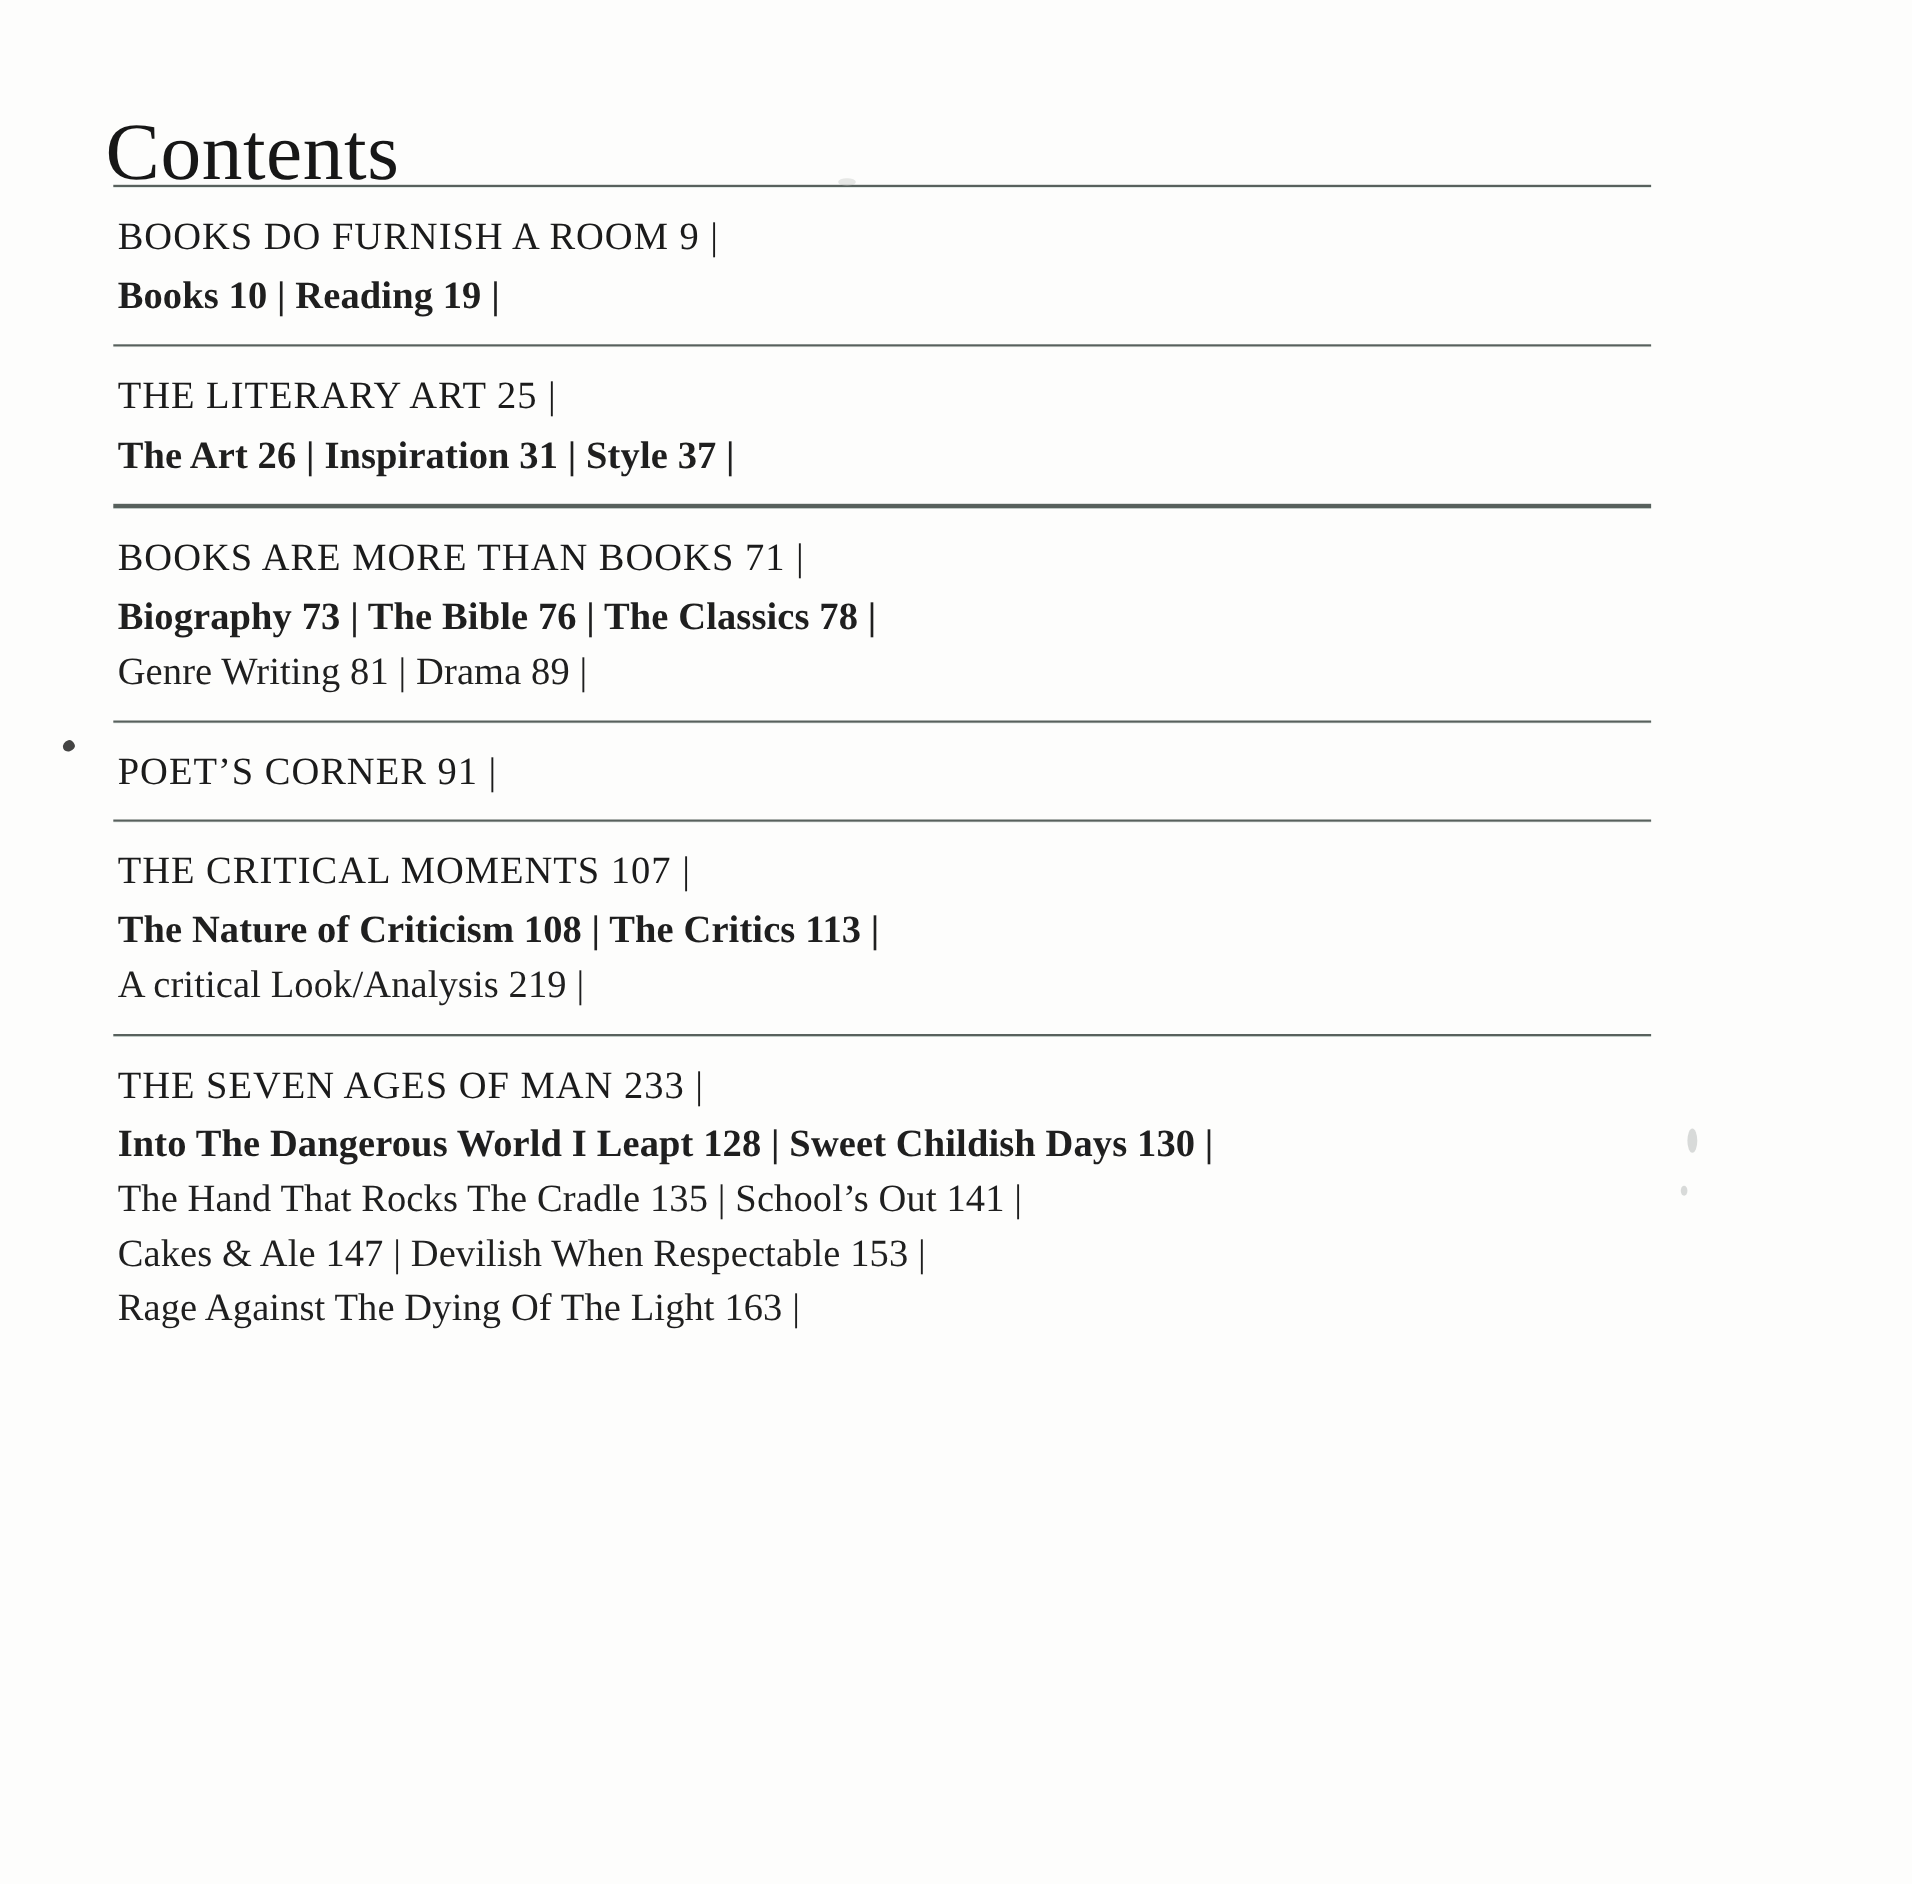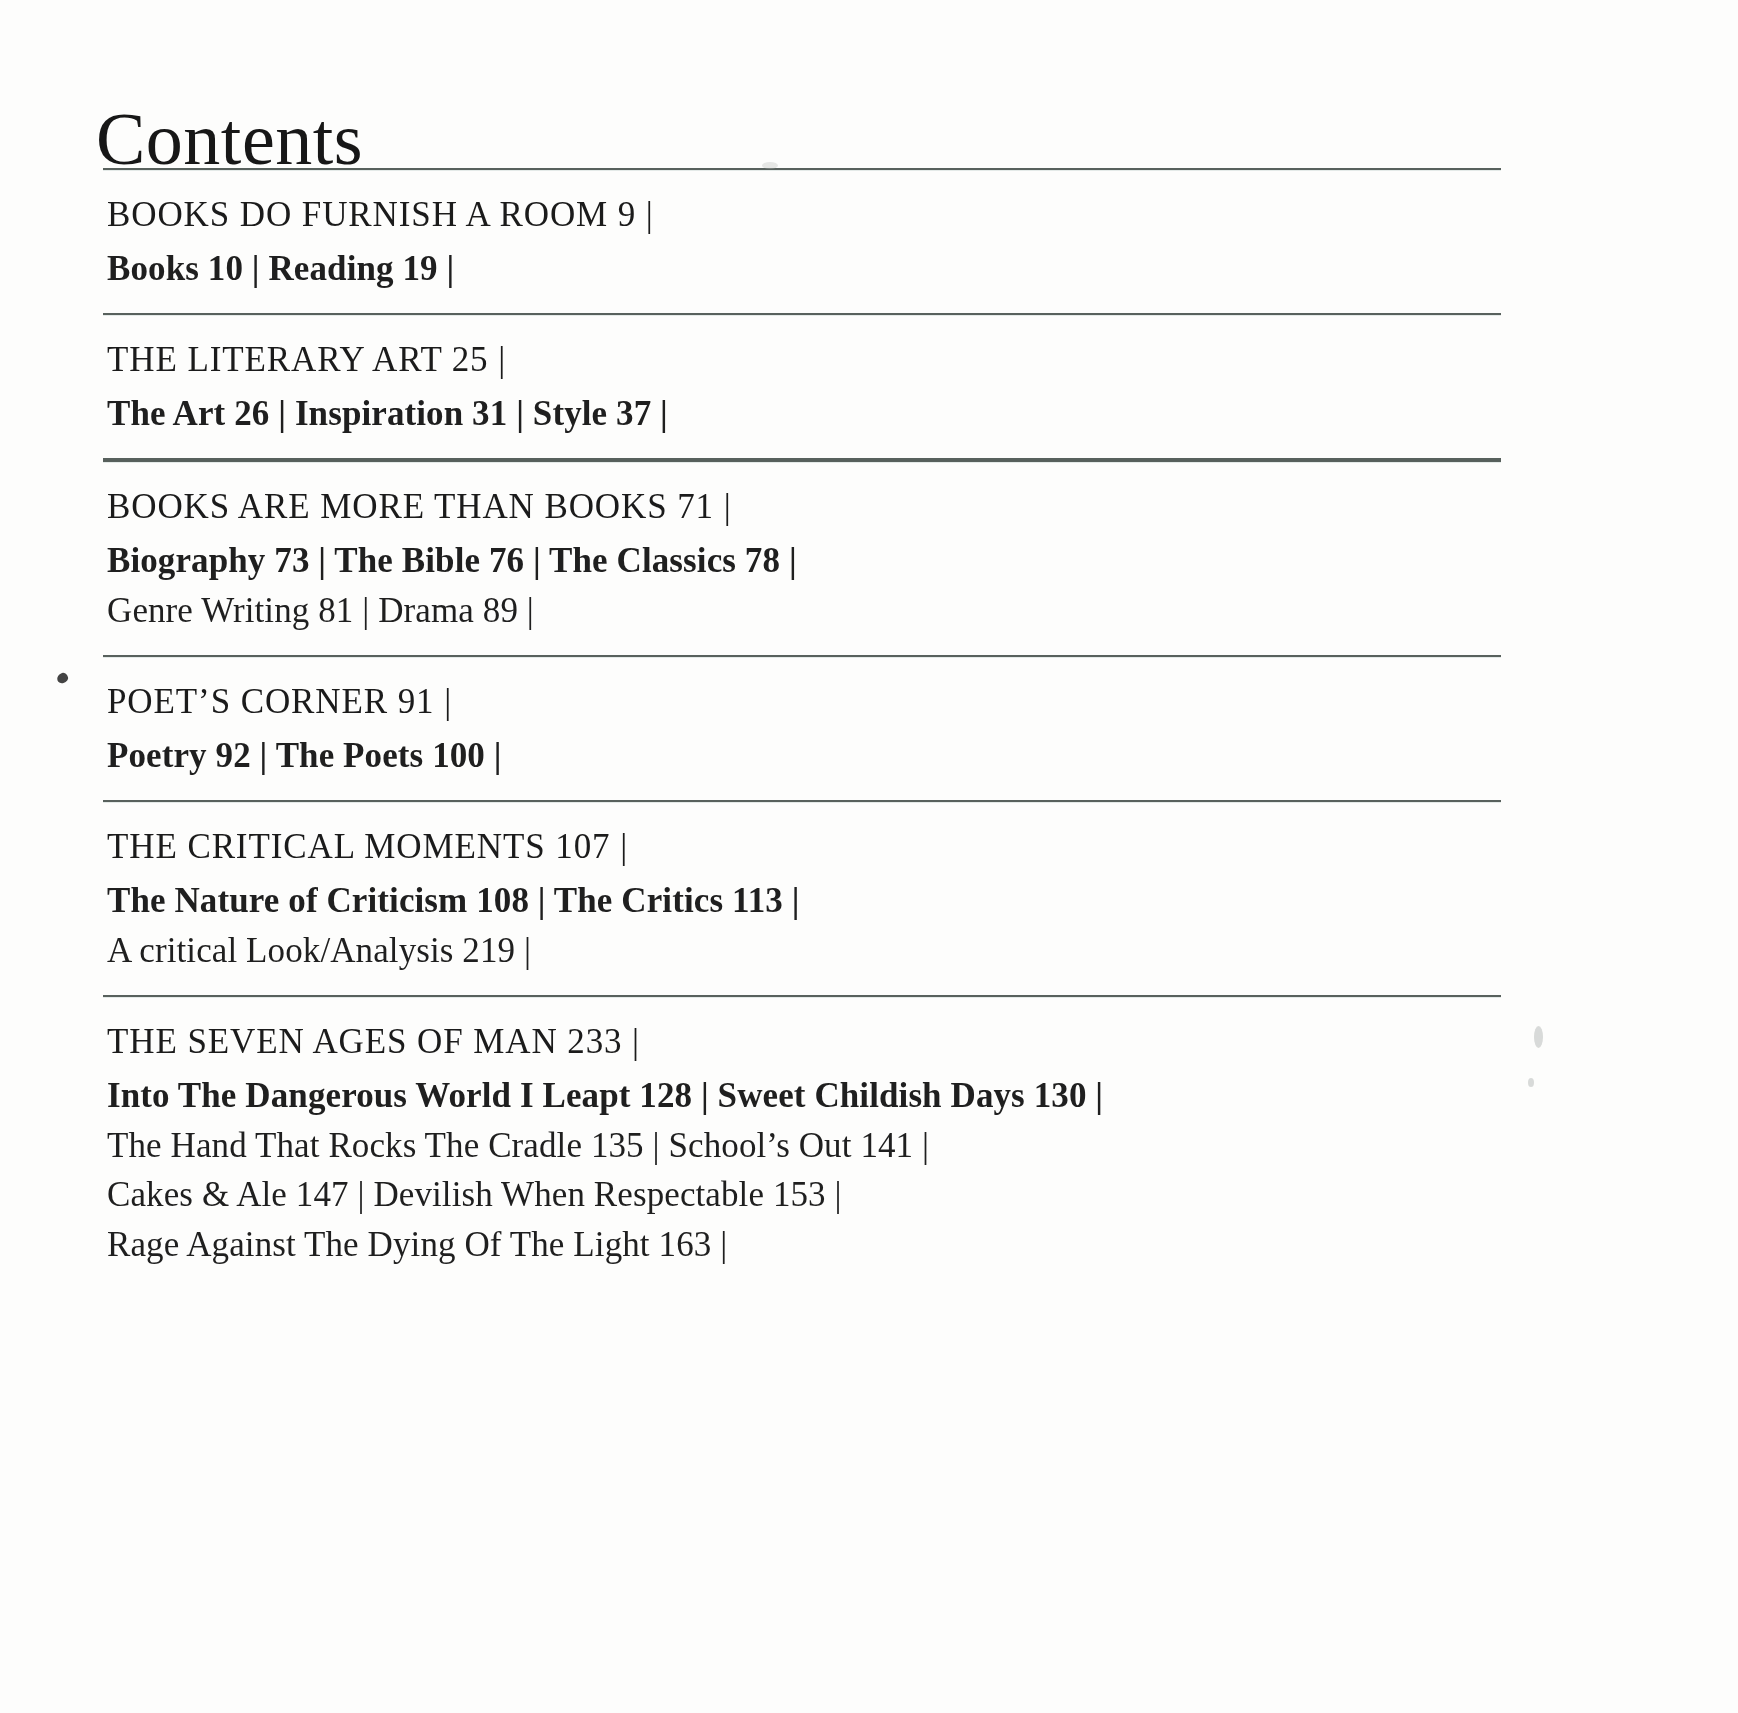--- a/index.html
+++ b/index.html
@@ -145,21 +145,20 @@
           <div class="section-title">BOOKS ARE MORE THAN BOOKS 71 |</div>
           <div class="sub-line">Biography 73 | The Bible 76 | The Classics 78 |</div>
           <div class="sub-line">Genre Writing 81 | Drama 89 |</div>
         </div>
       </div>
       <hr class="rule">
       <div class="section">
         <div class="section-body">
           <span class="margin-mark"></span>
           <div class="section-title">POET’S CORNER 91 |</div>
-          <div class="sub-line">Poetry 92 | The Poets 100 |</div>
         </div>
       </div>
       <hr class="rule">
       <div class="section">
         <div class="section-body">
           <div class="section-title">THE CRITICAL MOMENTS 107 |</div>
           <div class="sub-line">The Nature of Criticism 108 | The Critics 113 |</div>
           <div class="sub-line">A critical Look/Analysis 219 |</div>
         </div>
       </div>

